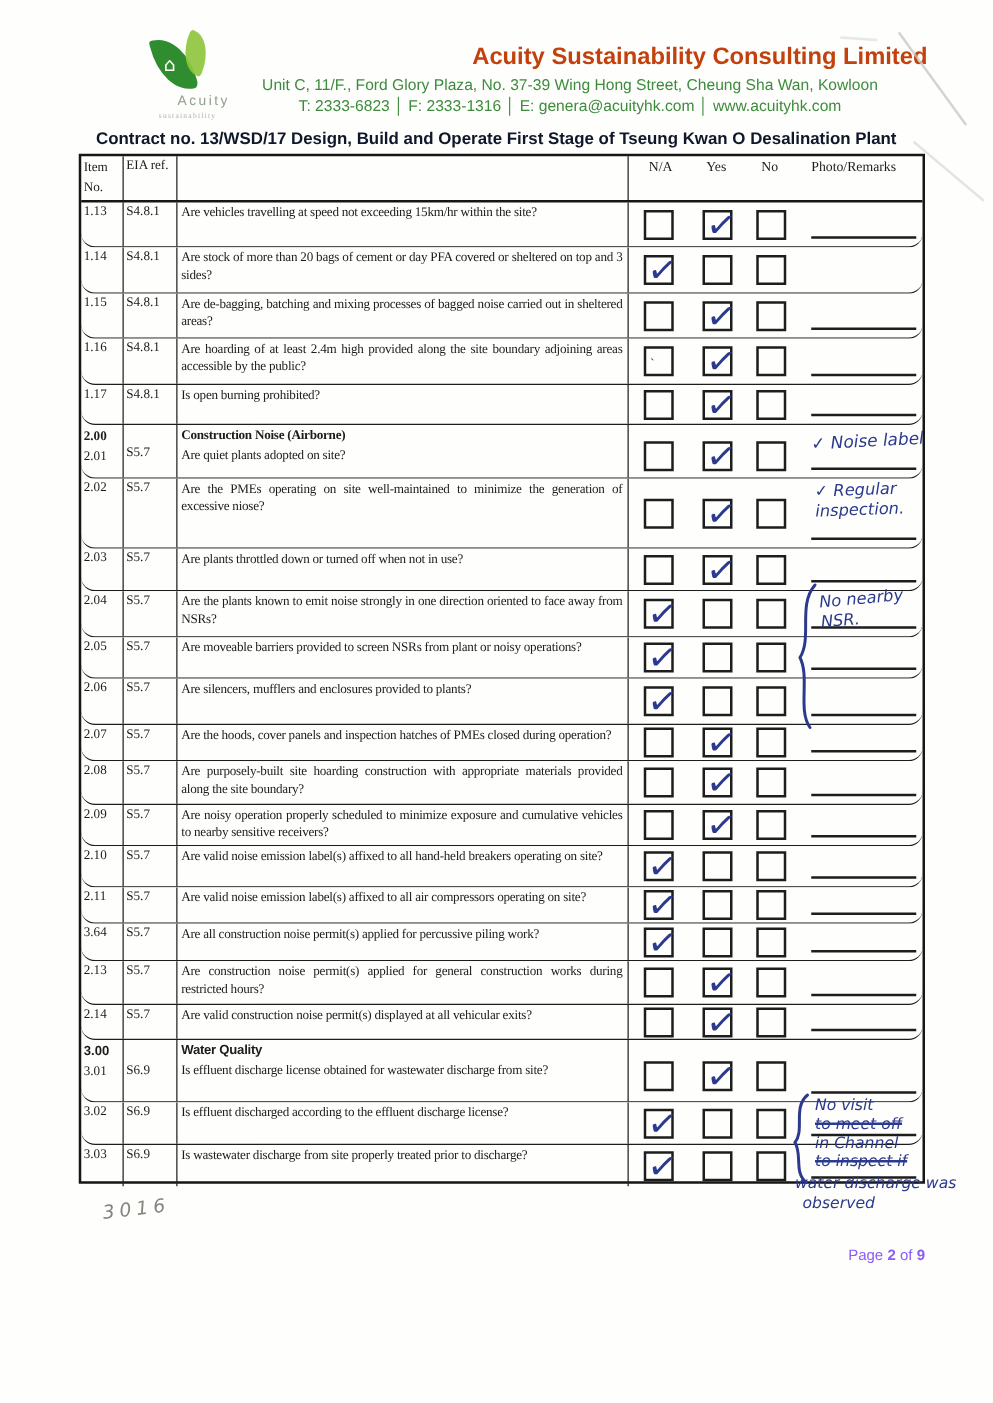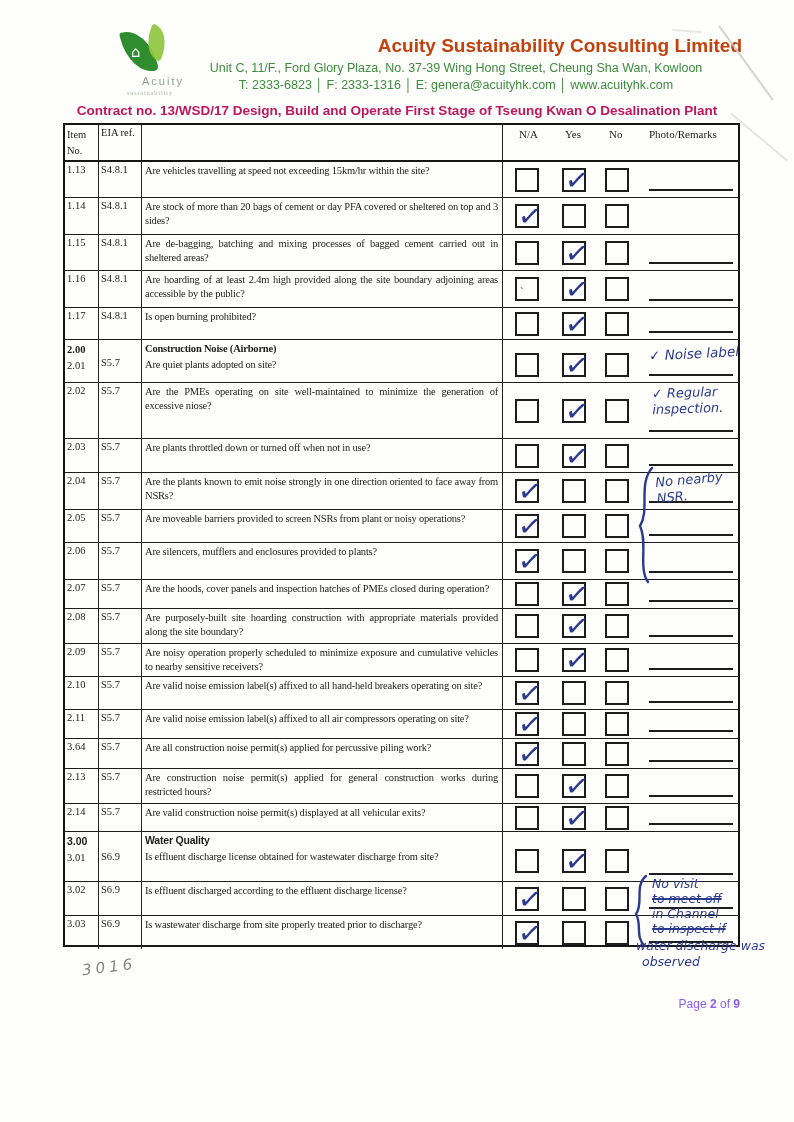--- a/index.html
+++ b/index.html
@@ -20,32 +20,32 @@
   .logo-tag  { position:absolute; left:2px; top:64px; width:76px; text-align:center;
                font-size:6px; color:#a9b3a6; letter-spacing:1px; }
 
   .company  { position:absolute; left:170px; top:35px; width:572px; text-align:right;
               font-family:"Liberation Sans", sans-serif; font-weight:bold; font-size:19px; color:#c2410c; }
   .addr     { position:absolute; left:170px; top:61px; width:572px; text-align:center;
               font-family:"Liberation Sans", sans-serif; font-size:12.5px; color:#3d8c3d; }
   .contacts { position:absolute; left:170px; top:78px; width:572px; text-align:center;
               font-family:"Liberation Sans", sans-serif; font-size:12.5px; color:#3d8c3d; }
   .contract { position:absolute; left:40px; top:103px; width:714px; text-align:center;
-              font-family:"Liberation Sans", sans-serif; font-weight:bold; font-size:13.5px; color:#be185d; }
+              font-family:"Liberation Sans", sans-serif; font-weight:bold; font-size:13.5px; color:#0f172a; }
 
   .scan-mark { position:absolute; background:#c6c6c6; height:2px; border-radius:2px; }
   .scan-mark.m1 { left:700px; top:62px;  width:92px; transform:rotate(54deg); opacity:.75; }
   .scan-mark.m2 { left:722px; top:136px; width:74px; transform:rotate(40deg); opacity:.45; }
   .scan-mark.m3 { left:672px; top:30px;  width:30px; transform:rotate(4deg);  opacity:.4; }
 
   
   .table { position:absolute; left:63px; top:123px; width:677px; height:824px;
            border:2px solid #161616; }
   .thead { display:flex; height:37px; border-bottom:2px solid #161616; }
-  .row   { display:flex; border-bottom:1.5px solid #1d1d1d; position:relative; }
+  .row   { display:flex; border-bottom:1.5px solid #1d1d1d; position:relative;border-radius:11px; }
   .row.last { border-bottom:none; }
   .c1 { width:34px;  border-right:1.5px solid #222; padding:2px 1px 0 2px; font-size:10.5px; }
   .c2 { width:43px;  border-right:1.5px solid #222; padding:2px 1px 0 2px; font-size:10.5px; }
   .c3 { flex:1;      border-right:1.5px solid #222; padding:2px 4px 0 3px; font-size:10.5px;
         letter-spacing:-0.2px; line-height:1.3; text-align:justify; }
   .c4 { width:235px; position:relative; font-size:11px; }
   .thead .c1 { line-height:16px; }
   .h-na      { position:absolute; left:16px;  top:3px; }
   .h-yes     { position:absolute; left:62px;  top:3px; }
   .h-no      { position:absolute; left:106px; top:3px; }
@@ -156,21 +156,21 @@
         <span class="box box-no">
             <span class="tick"></span>
           </span>
 
       </div>
     </div>
 
     <div class="row" style="height:36px">
       <div class="c1">1.15</div>
       <div class="c2">S4.8.1</div>
-      <div class="c3">Are de-bagging, batching and mixing processes of bagged cement carried out in sheltered areas?</div>
+      <div class="c3">Are de-bagging, batching and mixing processes of bagged noise carried out in sheltered areas?</div>
       <div class="c4">
         <span class="box box-na">
             <span class="tick"></span>
           </span>
         <span class="box box-yes">
             <span class="tick">✓</span>
           </span>
         <span class="box box-no">
             <span class="tick"></span>
           </span>

